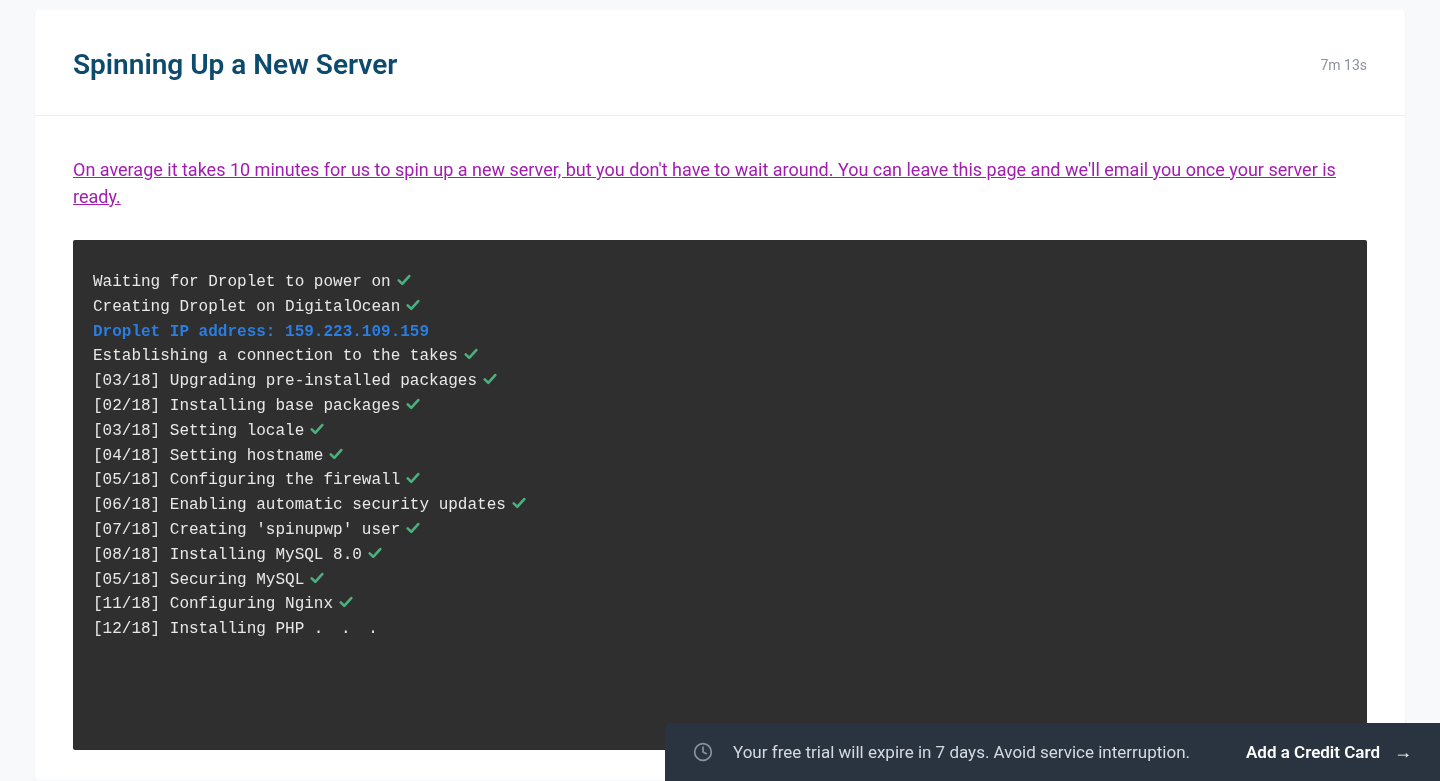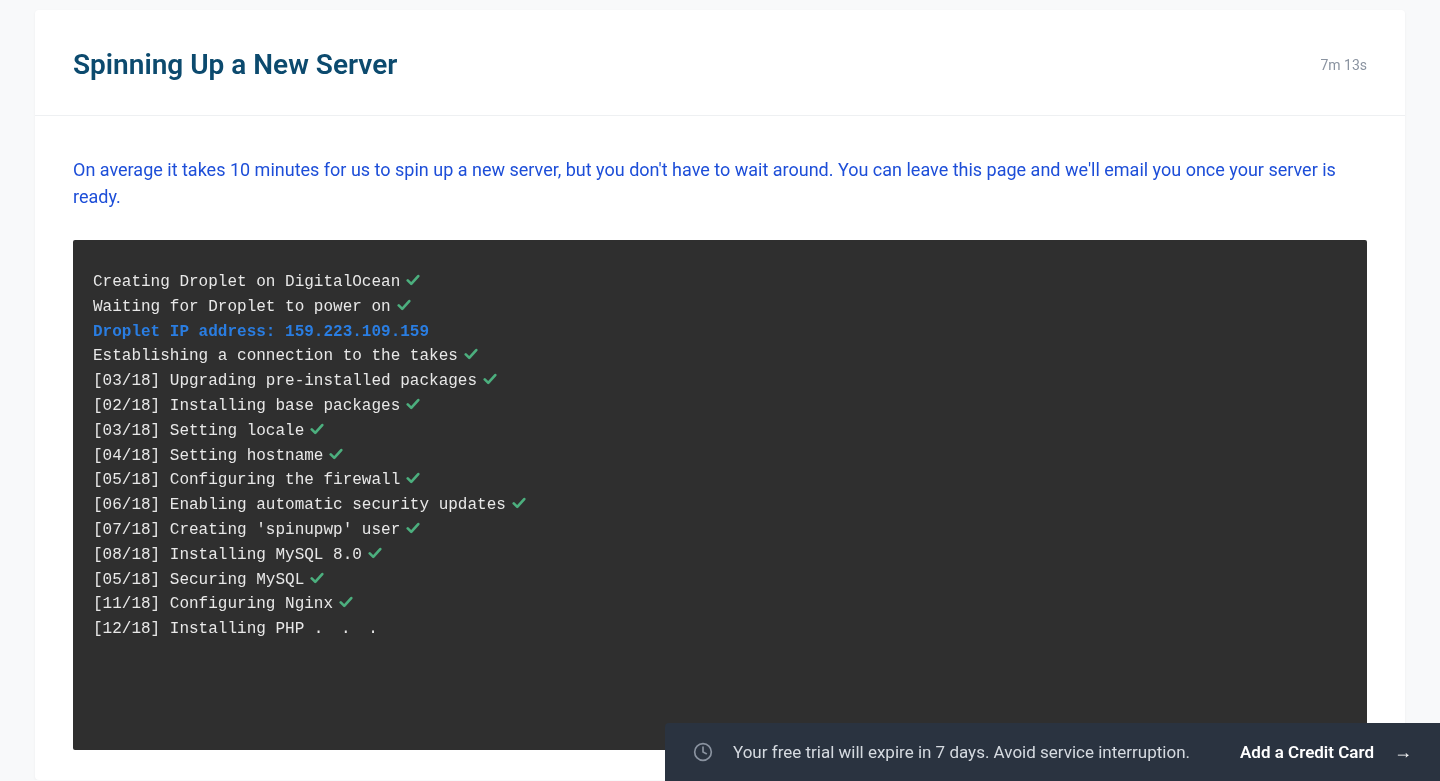--- a/index.html
+++ b/index.html
@@ -41,22 +41,23 @@
       font-weight: 400;
     }
     
     .card-body {
       padding: 40px 38px 30px 38px;
     }
     
     .description {
       font-size: 18px;
       line-height: 1.5;
-      color: #1d4ed8;
+      color: #a21caf;
       margin-bottom: 30px;
+      text-decoration: underline;
     }
     
     .terminal {
       background: #2f2f2f;
       border-radius: 2px;
       padding: 30px 20px;
       font-family: "SF Mono", Monaco, Menlo, Consolas, "Courier New", monospace;
       font-size: 16px;
       line-height: 1.55;
       color: #e8e8e8;
@@ -103,21 +104,21 @@
       color: #d5dae0;
       flex: 1;
     }
     
     .notification-action {
       color: #fff;
       font-weight: 600;
       cursor: pointer;
       display: flex;
       align-items: center;
-      gap: 20px;
+      gap: 14px;
     }
     
     .arrow {
       font-size: 18px;
     }
     
     svg.checkmark {
       display: inline-block;
       width: 14px;
       height: 14px;
@@ -137,24 +138,24 @@
 <body>
 
 <div class="card">
   <div class="card-header">
     <h1 class="card-title">Spinning Up a New Server</h1>
     <div class="card-duration">7m 13s</div>
   </div>
   <div class="card-body">
     <p class="description">On average it takes 10 minutes for us to spin up a new server, but you don't have to wait around. You can leave this page and we'll email you once your server is ready.</p>
     <div class="terminal" id="terminal">
+        <div class="terminal-line"><span>Waiting for Droplet to power on</span><span><svg class="checkmark" viewBox="0 0 16 16">
+              <path d="M2 8.5 L6 12.5 L14 3.5"></path>
+            </svg></span></div>
         <div class="terminal-line"><span>Creating Droplet on DigitalOcean</span><span><svg class="checkmark" viewBox="0 0 16 16">
-              <path d="M2 8.5 L6 12.5 L14 3.5"></path>
-            </svg></span></div>
-        <div class="terminal-line"><span>Waiting for Droplet to power on</span><span><svg class="checkmark" viewBox="0 0 16 16">
               <path d="M2 8.5 L6 12.5 L14 3.5"></path>
             </svg></span></div>
         <div class="terminal-line highlight"><span>Droplet IP address: 159.223.109.159</span></div>
         <div class="terminal-line"><span>Establishing a connection to the takes</span><span><svg class="checkmark" viewBox="0 0 16 16">
               <path d="M2 8.5 L6 12.5 L14 3.5"></path>
             </svg></span></div>
         <div class="terminal-line"><span>[03/18] Upgrading pre-installed packages</span><span><svg class="checkmark" viewBox="0 0 16 16">
               <path d="M2 8.5 L6 12.5 L14 3.5"></path>
             </svg></span></div>
         <div class="terminal-line"><span>[02/18] Installing base packages</span><span><svg class="checkmark" viewBox="0 0 16 16">

